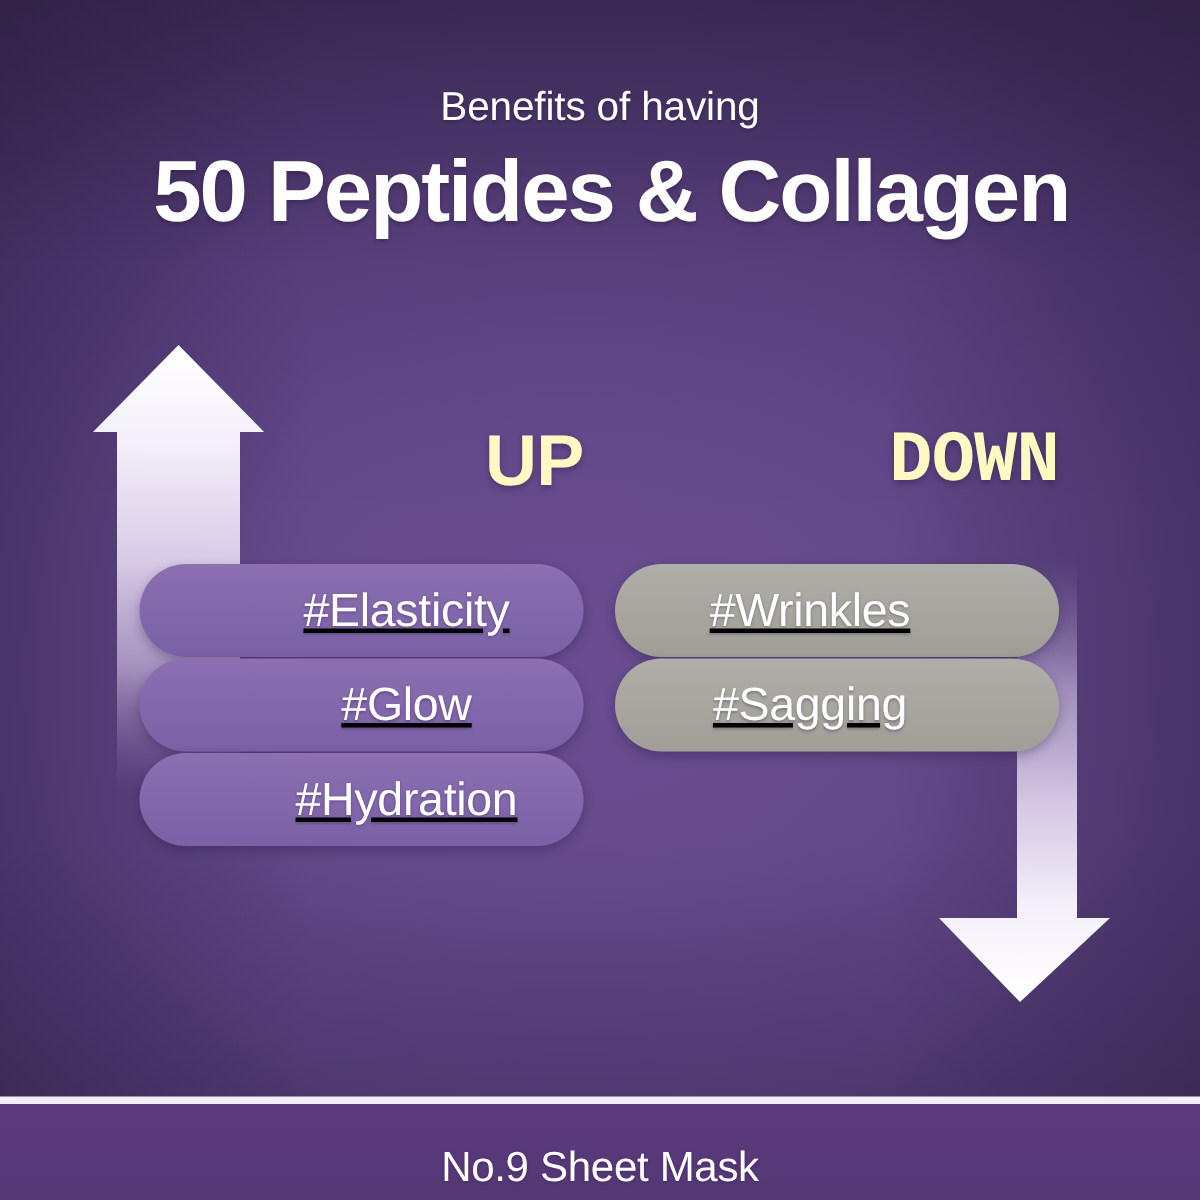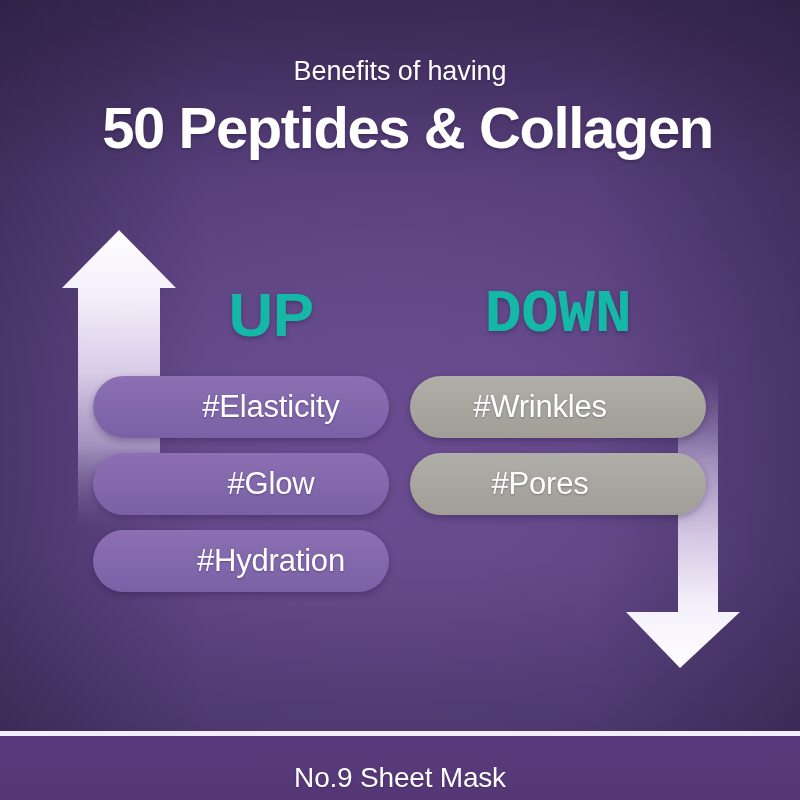--- a/index.html
+++ b/index.html
@@ -91,37 +91,38 @@
 
   
   .col {
     position: absolute;
     z-index: 4;
   }
   .col-up   { left: 93px;  top: 284px; width: 296px; }
   .col-down { left: 410px; top: 284px; width: 296px; }
 
   .col-title {
-    text-align: center;
-    color: #14b8a6;
-    font-size: 62px;
+    text-align: right;
+    color: #fef9c3;
+    font-size: 48px;
     font-weight: bold;
     line-height: 1;
     letter-spacing: -0.5px;
     height: 62px;
     text-shadow: 0 2px 4px rgba(30,18,52,0.35);
   }
   .col-up .col-title   { padding-left: 60px; }
   .col-down .col-title { padding-left: 0px; font-family: Liberation Mono, monospace; }
 
   .pill-stack {
     margin-top: 30px;
     display: flex;
     flex-direction: column;
-    gap: 15px;
+    gap: 1px;
+    text-decoration: underline;
   }
   .pill {
     height: 62px;
     border-radius: 31px;
     display: flex;
     align-items: center;
     justify-content: center;
     color: #ffffff;
     font-size: 31px;
     letter-spacing: -0.2px;
@@ -217,21 +218,21 @@
     </div>
   </div>
 
   <div class="col col-down">
     <div class="col-title">DOWN</div>
     <div class="pill-stack">
       <div class="pill pill-down">
         <span class="pill-label">#Wrinkles</span>
       </div>
       <div class="pill pill-down">
-        <span class="pill-label">#Pores</span>
+        <span class="pill-label">#Sagging</span>
       </div>
     </div>
   </div>
 
   <div class="headline">
     <span class="line1">Benefits of having</span>
     <span class="line2">50 Peptides &amp; Collagen</span>
   </div>
 
   <div class="footer-rule"></div>

